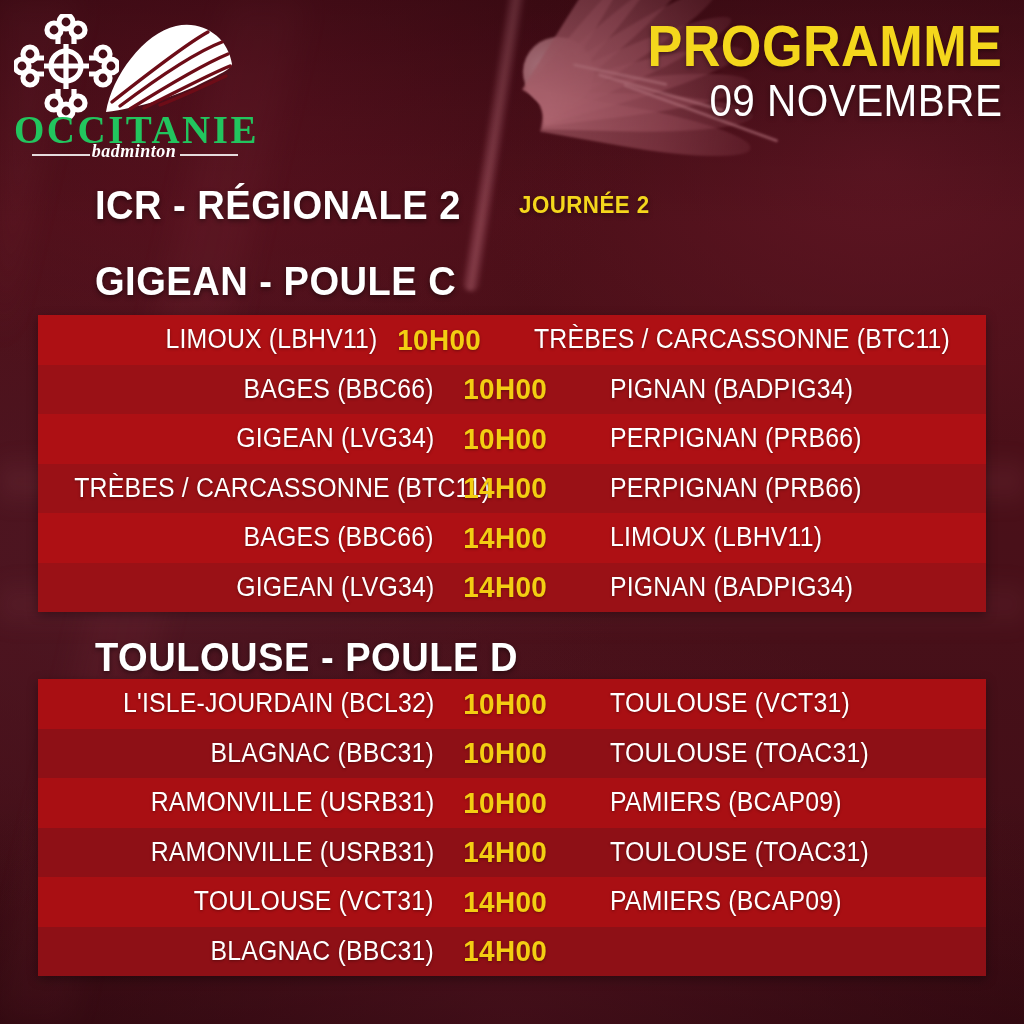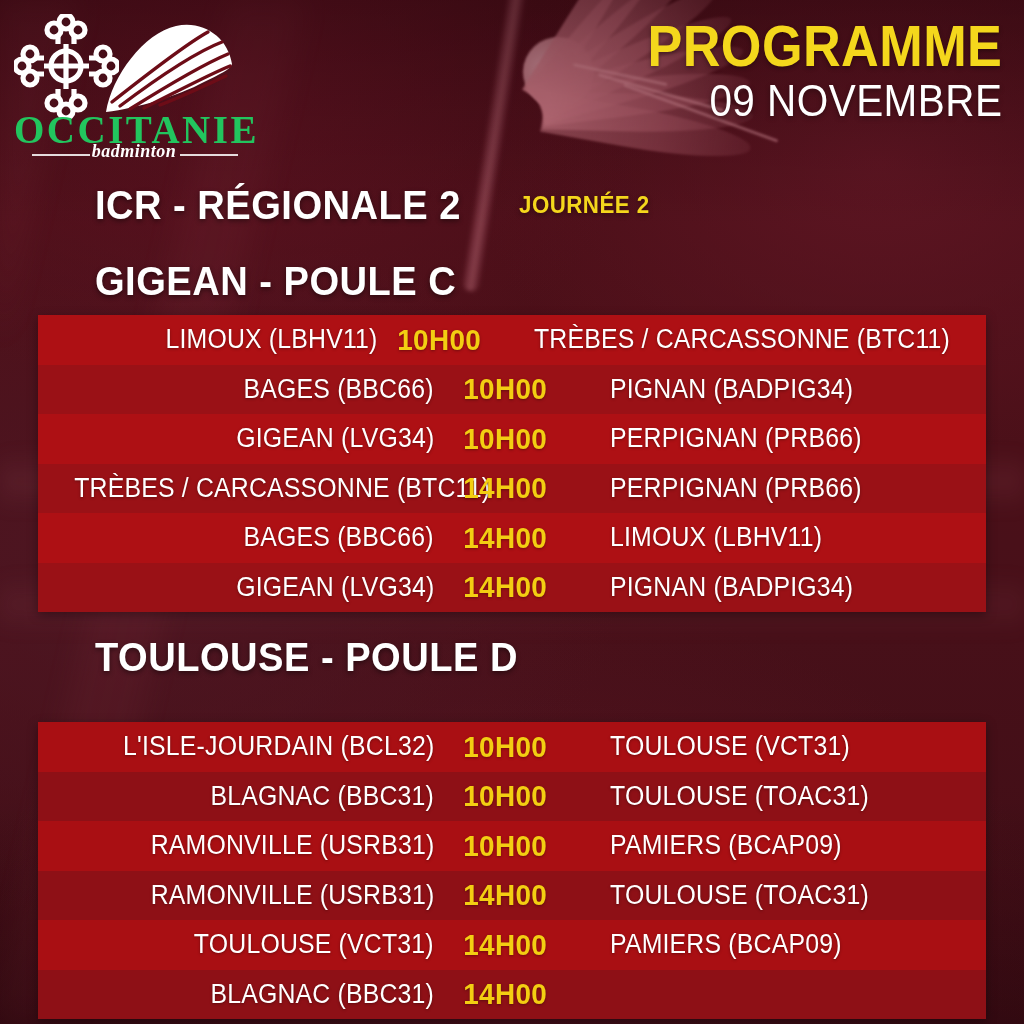--- a/index.html
+++ b/index.html
@@ -228,21 +228,21 @@
       <div class="c-home"><span class="cell-txt">GIGEAN (LVG34)</span></div>
       <div class="c-time"><span class="time-txt">14H00</span></div>
       <div class="c-away"><span class="cell-txt">PIGNAN (BADPIG34)</span></div>
     </div>
   </div>
 
 <div class="title-block" style="top:634px;">
   <span class="t-poule">TOULOUSE - POULE D</span>
 </div>
 
-<div class="tbl tbl2" id="tbl2" style="top:722px;text-decoration:underline;">
+<div class="tbl tbl2" id="tbl2" style="top:679px;text-decoration:underline;">
     <div class="row">
       <div class="c-home"><span class="cell-txt">L'ISLE-JOURDAIN (BCL32)</span></div>
       <div class="c-time"><span class="time-txt">10H00</span></div>
       <div class="c-away"><span class="cell-txt">TOULOUSE (VCT31)</span></div>
     </div>
     <div class="row">
       <div class="c-home"><span class="cell-txt">BLAGNAC (BBC31)</span></div>
       <div class="c-time"><span class="time-txt">10H00</span></div>
       <div class="c-away"><span class="cell-txt">TOULOUSE (TOAC31)</span></div>
     </div>

